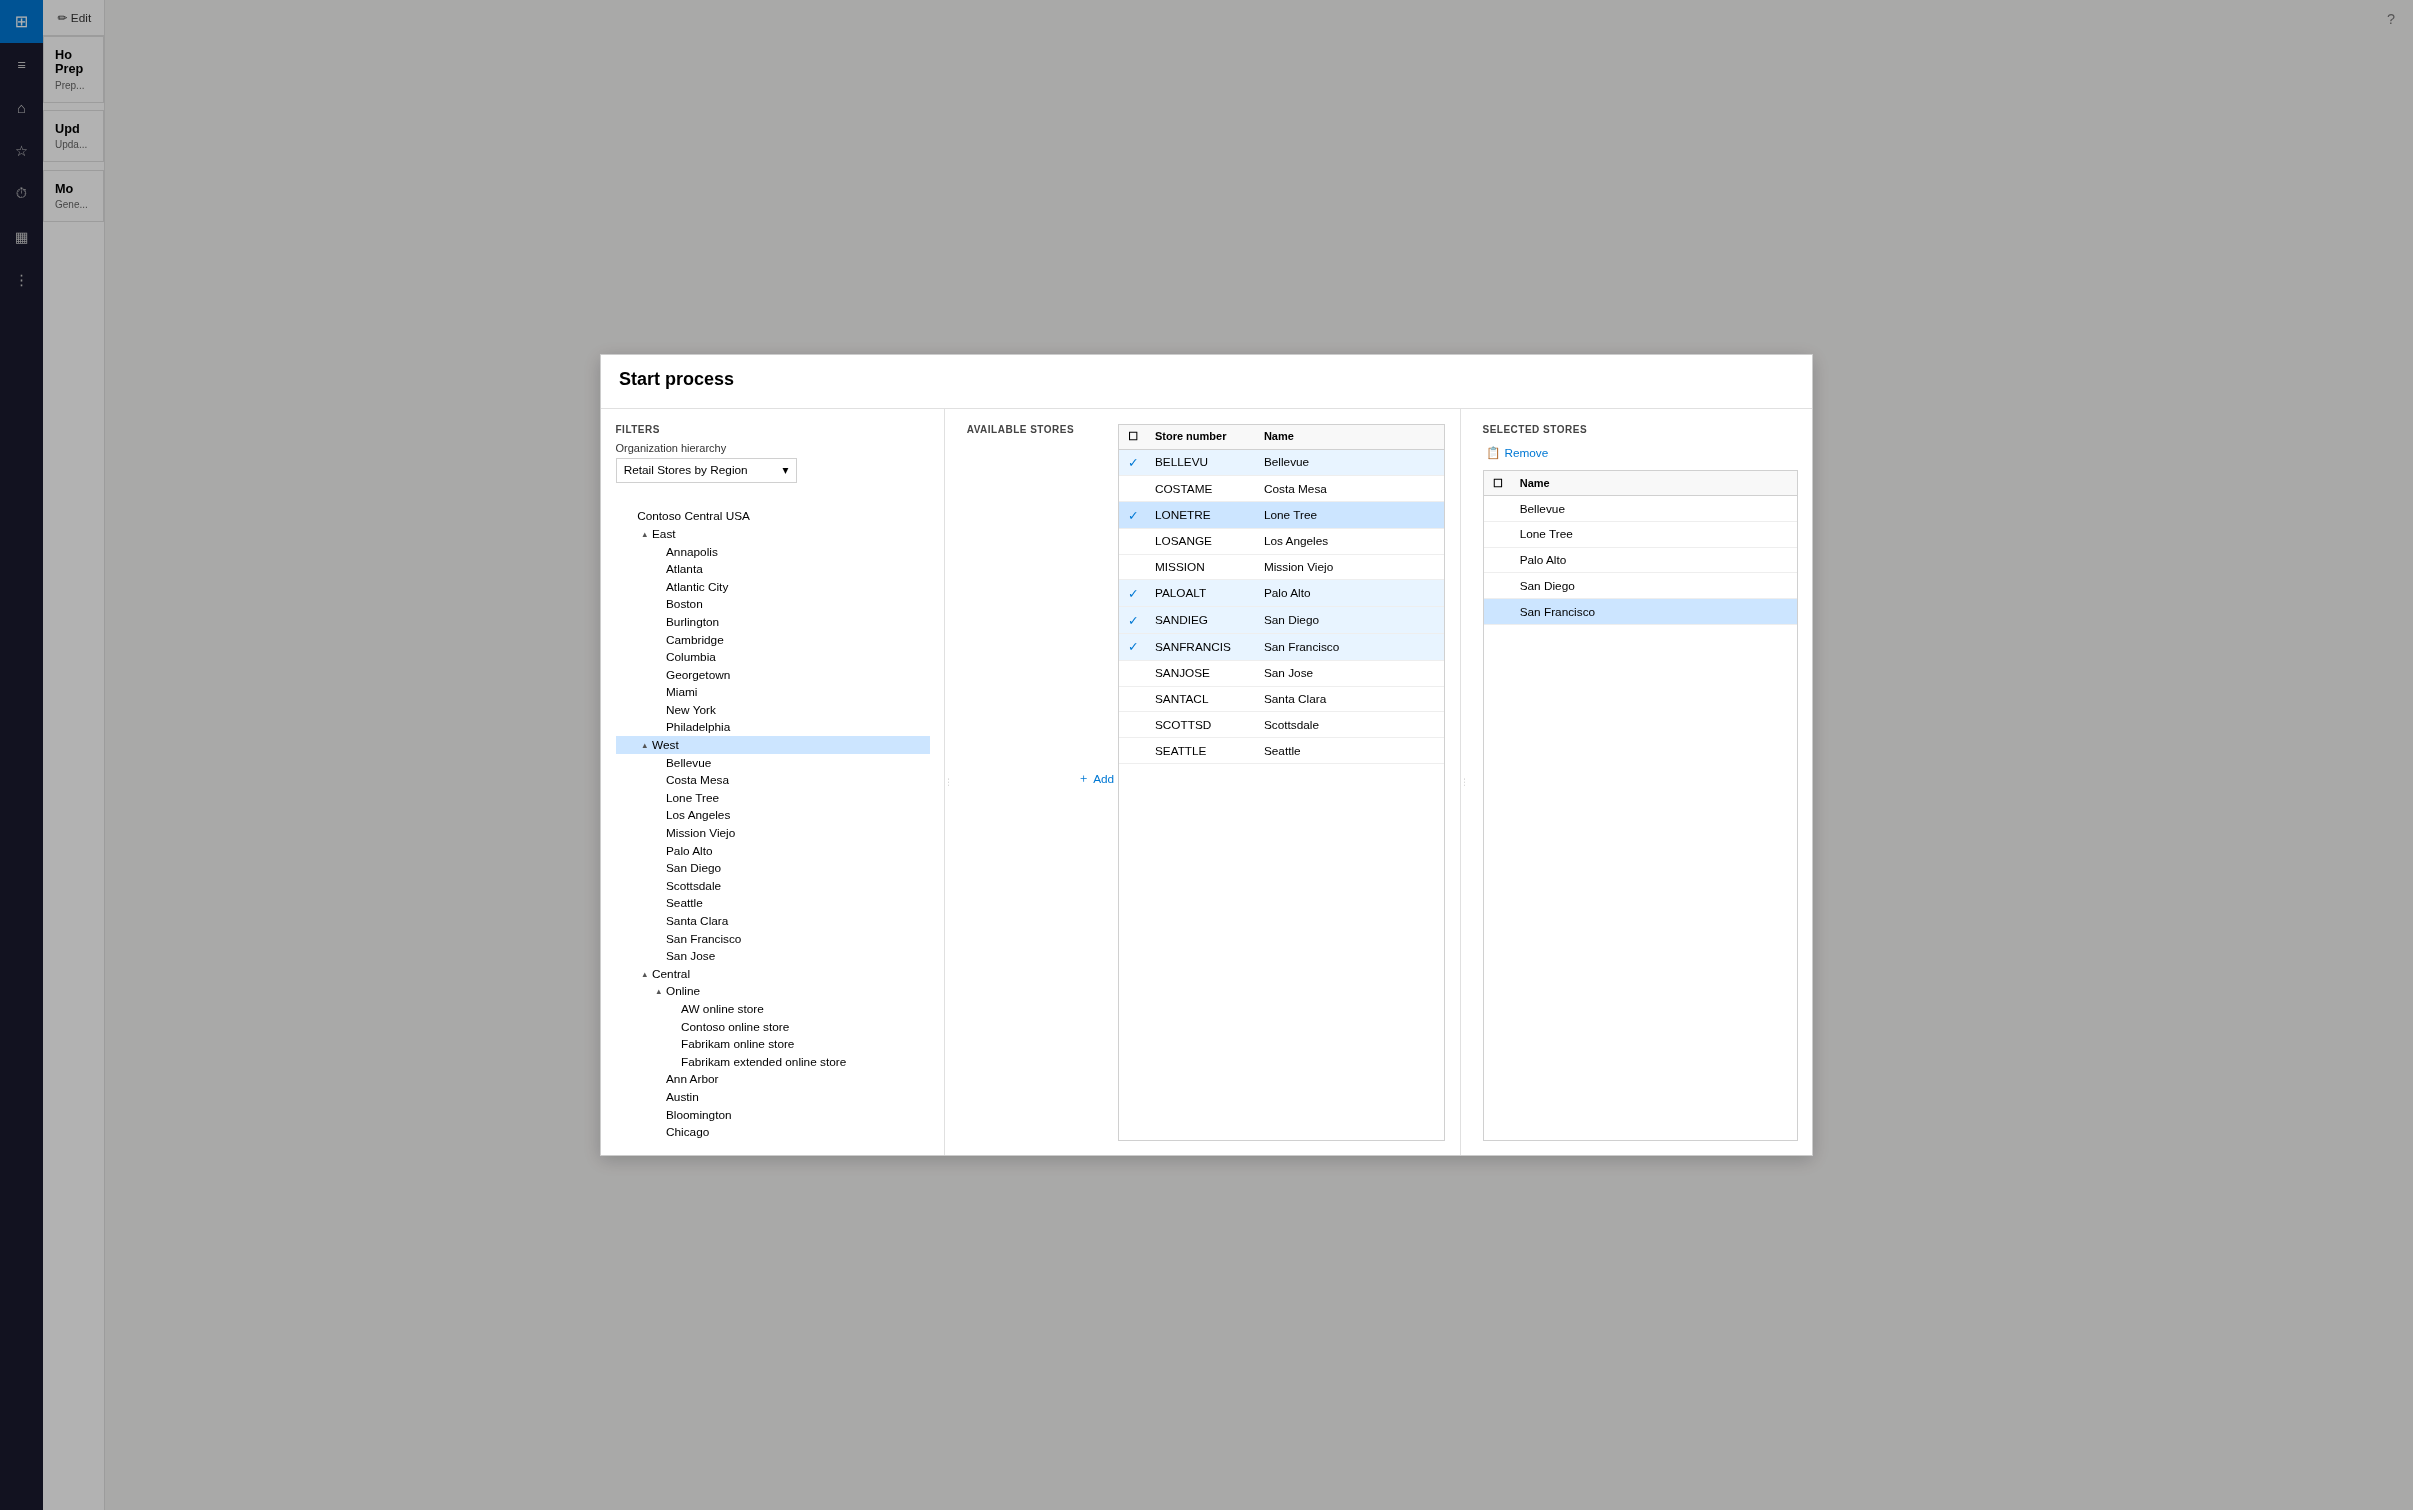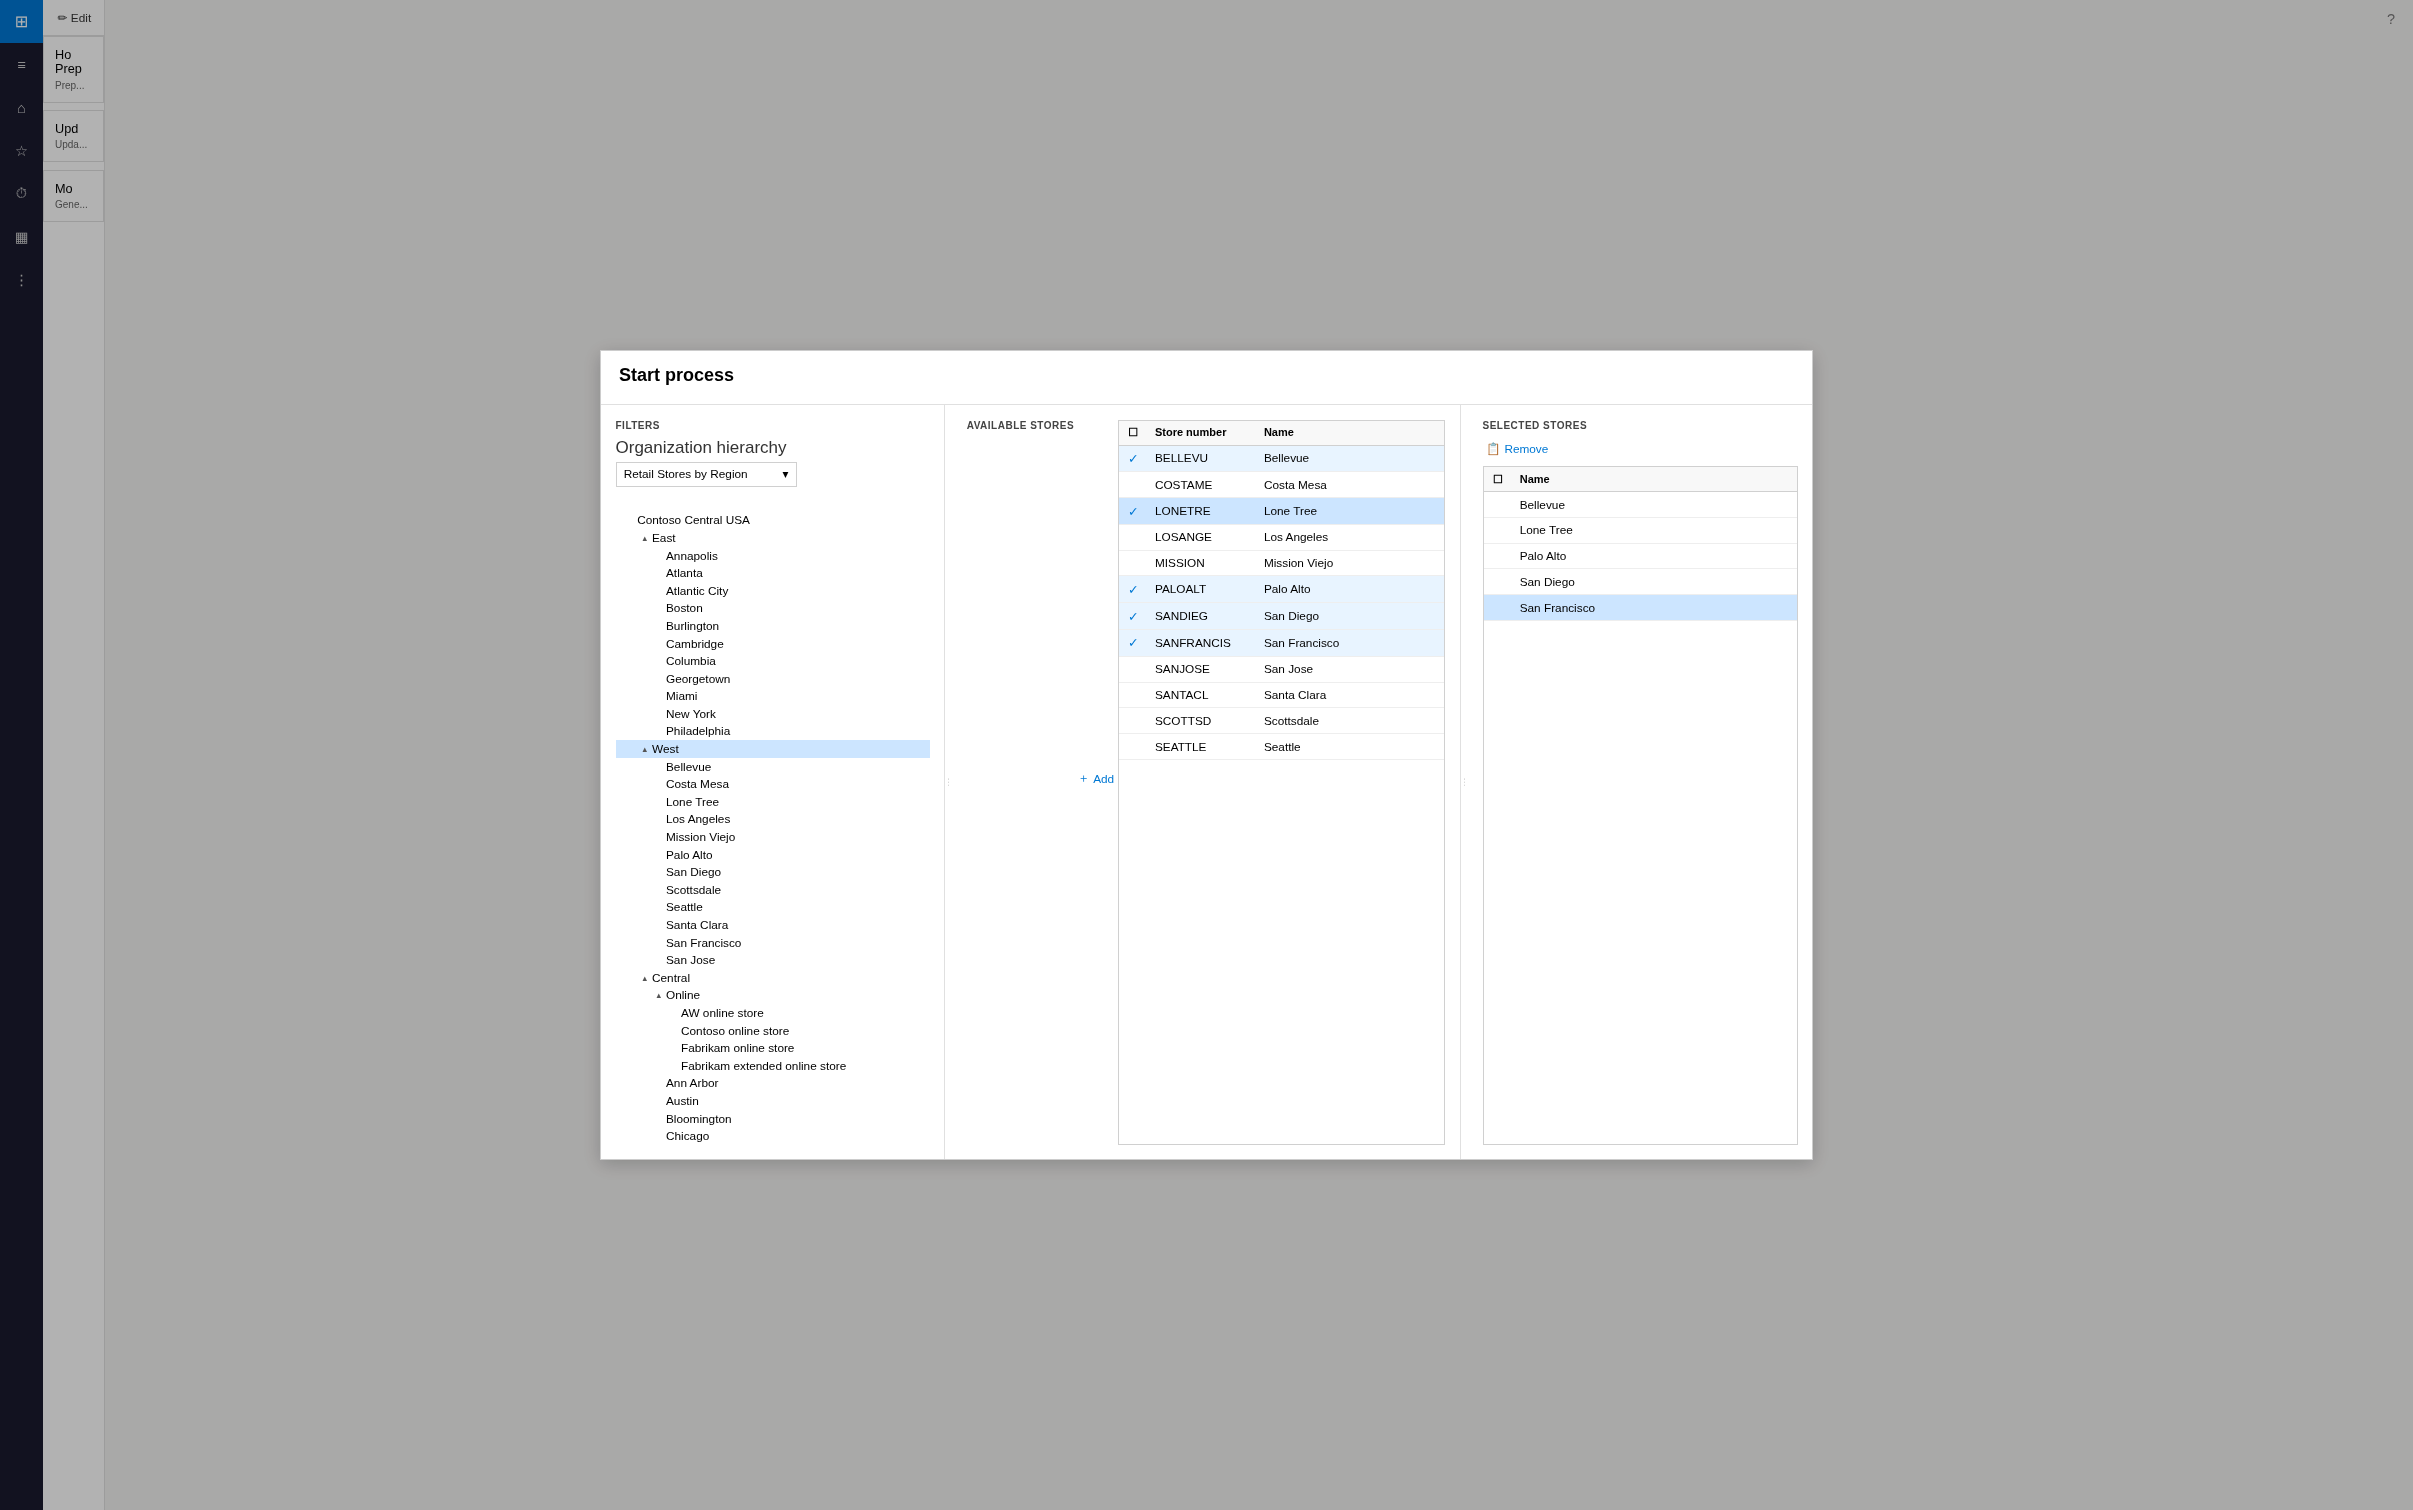--- a/index.html
+++ b/index.html
@@ -70,21 +70,21 @@
     }
     .toolbar-sep { width: 0.9px; height: 18px; background: #e0e0e0; }
 
     
     .card {
       background: #fff;
       border: 0.9px solid #e0e0e0;
       padding: 11px;
       margin-bottom: 7.2px;
     }
-    .card-title { font-weight: 400; font-size: 12.7px; margin-bottom: 3.6px; }
+    .card-title { font-weight: 700; font-size: 12.7px; margin-bottom: 3.6px; }
     .card-sub { font-size: 10px; color: #666; }
 
     
     .modal-overlay {
       position: fixed;
       top: 0; left: 0; right: 0; bottom: 0;
       background: rgba(0,0,0,0.3);
       display: flex;
       align-items: center;
       justify-content: center;
@@ -141,21 +141,21 @@
       flex-shrink: 0;
     }
     .filters-title {
       font-size: 10px;
       font-weight: 700;
       color: #444;
       text-transform: uppercase;
       letter-spacing: 0.05em;
       margin-bottom: 7.2px;
     }
-    .filter-label { font-size: 17px; color: #333; margin-bottom: 3.6px; }
+    .filter-label { font-size: 11px; color: #333; margin-bottom: 3.6px; }
     .filter-select {
       display: flex;
       align-items: center;
       justify-content: space-between;
       border: 0.9px solid #d0d0d0;
       padding: 4.5px 7.2px;
       font-size: 11.8px;
       cursor: pointer;
       background: #fff;
       width: 181px;

